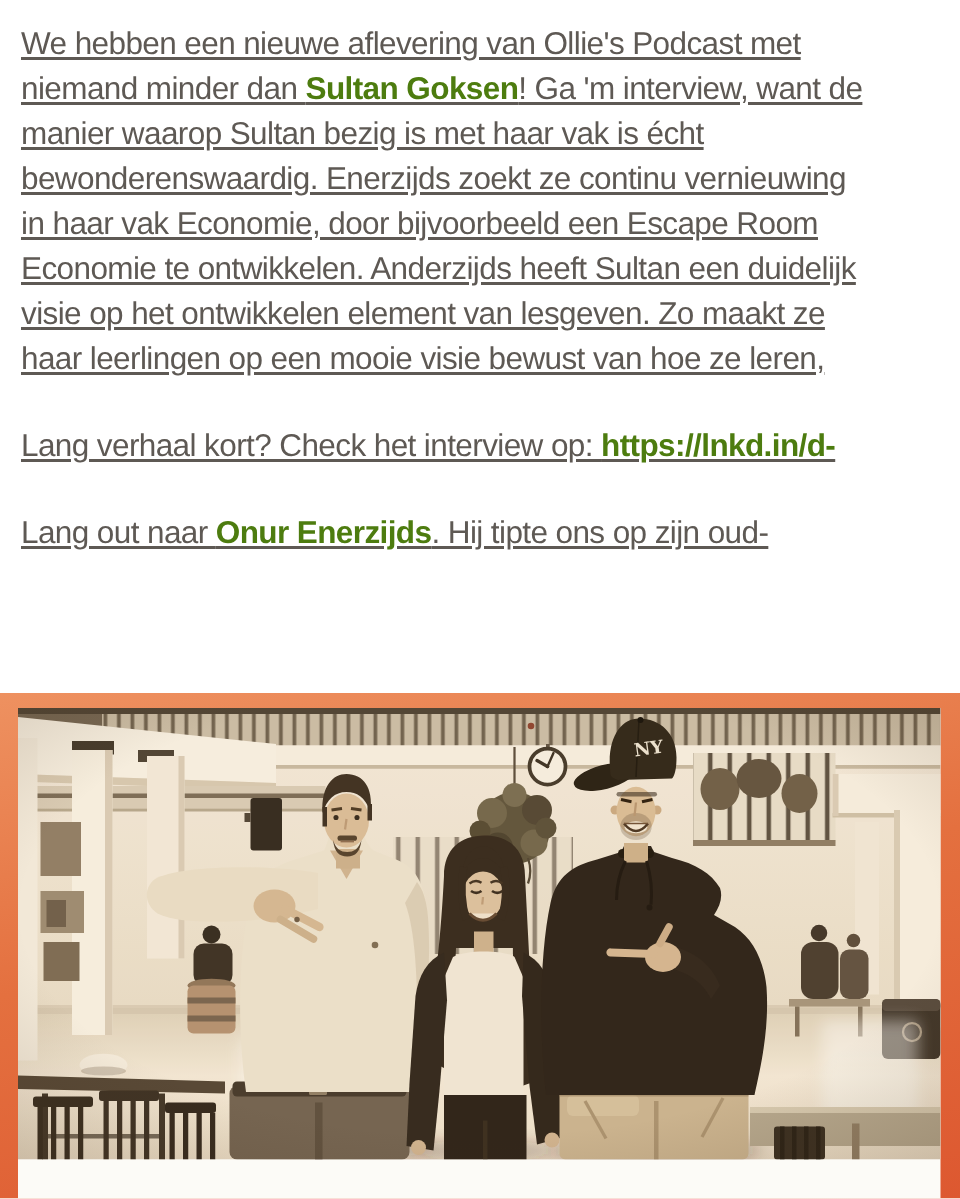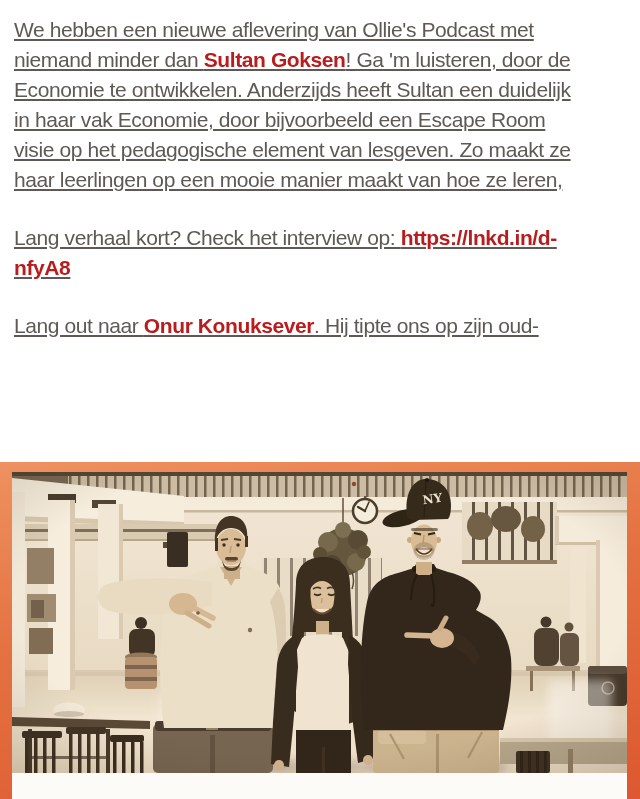--- a/index.html
+++ b/index.html
@@ -12,50 +12,51 @@
   .post-text{
     padding:15px 12px 0 14px;
     color:#5e5954;
     font-size:21px;
     line-height:30px;
     letter-spacing:-0.4px;
     text-decoration:underline;
   }
   .para{margin:0 0 28px 0;}
   .line{white-space:nowrap;height:30px;}
-  .link{color:#b91c1c;font-weight:bold;cursor:pointer;text-align:center;}
+  .link{color:#4d7c0f;font-weight:bold;cursor:pointer;text-align:center;}
   
   .photo-frame{
     position:absolute;left:0;top:462px;width:640px;height:337px;
     background:linear-gradient(170deg,#ee9160 0%,#e4703f 45%,#dd5830 100%);
   }
   .photo-inner{
     position:absolute;left:12px;top:10px;right:13px;bottom:0;
     background:#fcfbf7;
   }
   .photo-inner svg{display:block;}
 </style>
 </head>
 <body>
 
 <div class="post-text">
     <div class="para">
       <div class="line"><span>We hebben een nieuwe aflevering van Ollie's Podcast met</span></div>
-      <div class="line"><span>niemand minder dan </span><span class="link">Sultan Goksen</span><span>! Ga 'm luisteren, door de</span></div>
+      <div class="line"><span>niemand minder dan </span><span class="link">Sultan Goksen</span><span>! Ga 'm interview, want de</span></div>
+      <div class="line"><span>manier waarop Sultan bezig is met haar vak is écht</span></div>
+      <div class="line"><span>bewonderenswaardig. Enerzijds zoekt ze continu vernieuwing</span></div>
+      <div class="line"><span>in haar vak Economie, door bijvoorbeeld een Escape Room</span></div>
       <div class="line"><span>Economie te ontwikkelen. Anderzijds heeft Sultan een duidelijk</span></div>
-      <div class="line"><span>in haar vak Economie, door bijvoorbeeld een Escape Room</span></div>
-      <div class="line"><span>visie op het pedagogische element van lesgeven. Zo maakt ze</span></div>
-      <div class="line"><span>haar leerlingen op een mooie manier maakt van hoe ze leren,</span></div>
+      <div class="line"><span>visie op het ontwikkelen element van lesgeven. Zo maakt ze</span></div>
+      <div class="line"><span>haar leerlingen op een mooie visie bewust van hoe ze leren,</span></div>
     </div>
     <div class="para">
       <div class="line"><span>Lang verhaal kort? Check het interview op: </span><span class="link">https://lnkd.in/d-</span></div>
-      <div class="line"><span class="link">nfyA8</span></div>
     </div>
     <div class="para">
-      <div class="line"><span>Lang out naar </span><span class="link">Onur Konuksever</span><span>. Hij tipte ons op zijn oud-</span></div>
+      <div class="line"><span>Lang out naar </span><span class="link">Onur Enerzijds</span><span>. Hij tipte ons op zijn oud-</span></div>
     </div>
   </div>
 
 <div class="photo-frame">
   <div class="photo-inner">
     <svg width="615" height="301" viewBox="0 0 615 301" xmlns="http://www.w3.org/2000/svg">
       <defs>
         <linearGradient id="wall" x1="0" y1="0" x2="0" y2="1">
           <stop offset="0" stop-color="#f4ecdf"></stop>
             <stop offset="1" stop-color="#e8ddc8"></stop>

